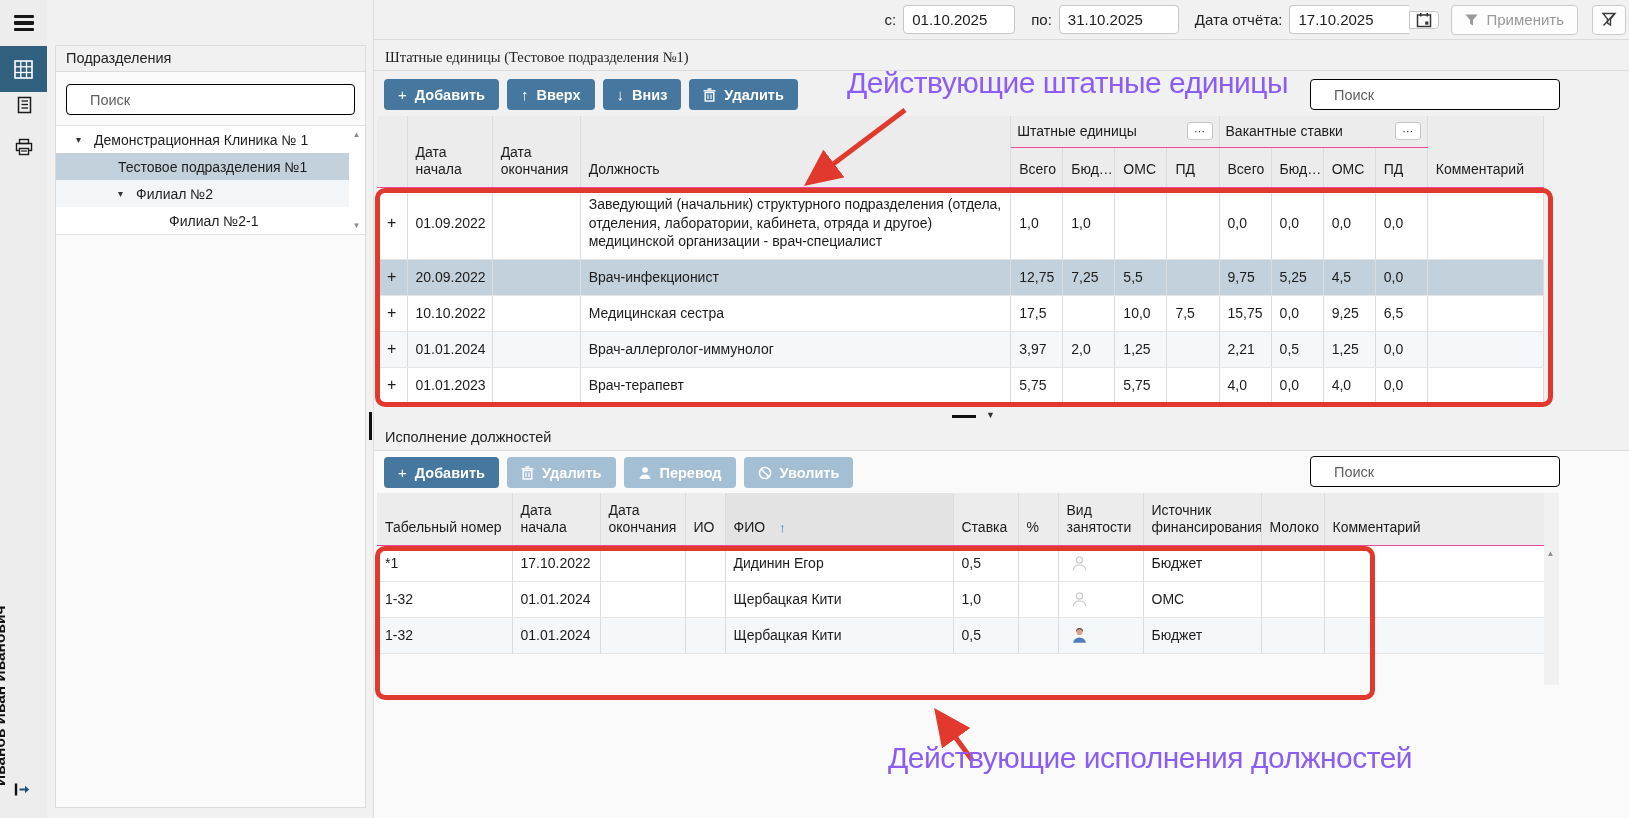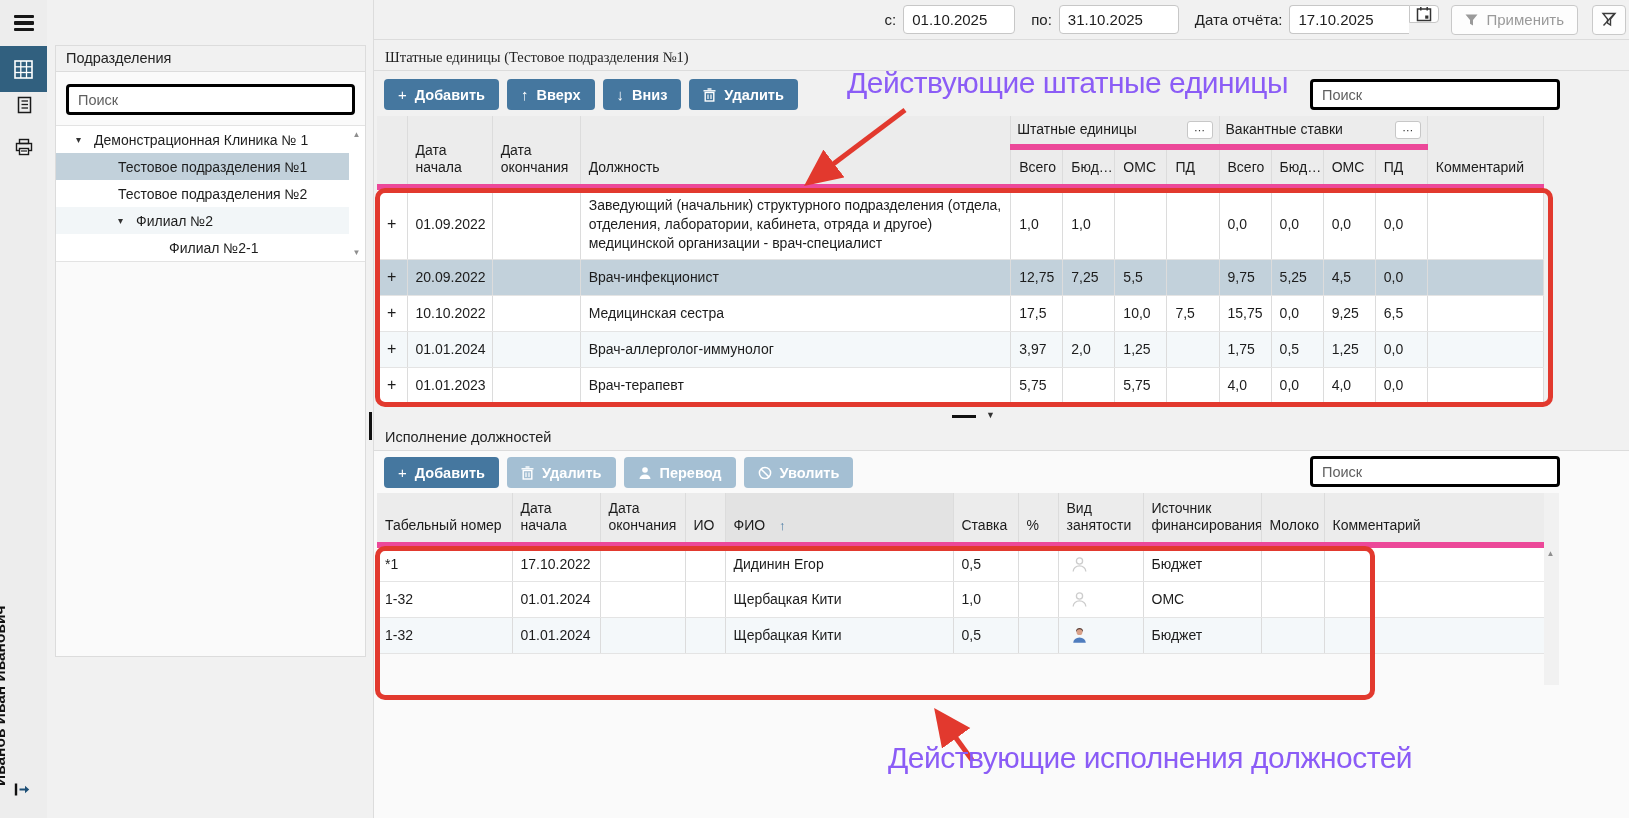--- a/index.html
+++ b/index.html
@@ -11,55 +11,55 @@
   }
   
   .rail { position:absolute; left:0; top:0; width:47px; height:818px; background:#ededed; z-index:5;}
   .rail-tile { position:absolute; left:0; width:47px; height:46px; display:flex; align-items:center; justify-content:center; cursor:pointer;}
   .rail-tile.active { background:#31607f; }
   .burger div { width:20px; height:3.5px; background:#161616; border-radius:1px; margin:3.2px 0;}
   .vtext { position:absolute; left:10px; bottom:32px; transform:rotate(-90deg); transform-origin:left bottom; white-space:nowrap;}
   .vtext .nm  { font-size:15.5px; font-weight:bold; color:#111; line-height:20px;}
   .logout { position:absolute; left:13px; top:781px; cursor:pointer;}
   
-  .dept { position:absolute; left:55px; top:45px; width:311px; height:612px; background:#fafafa; border:1px solid #dcdcdc; z-index:4;}
+  .dept { position:absolute; left:55px; top:45px; width:311px; height:763px; background:#fafafa; border:1px solid #dcdcdc; z-index:4;}
   .panel-title { height:26px; line-height:25px; padding-left:10px; font-size:14.5px; color:#222; background:#f1f1f1; border-bottom:1px solid #dcdcdc;}
   .dept-search-row { padding:12px 10px 10px 10px; border-bottom:1px solid #e3e3e3;}
-  .tbox { width:100%; height:31px; border:3px solid #000000; border-radius:4px; background:#fff; padding:0 9px; font-size:14.5px; font-family:"Liberation Sans",sans-serif; color:#222;}
+  .tbox { width:100%; height:31px; border:1px solid #000000; border-radius:4px; background:#fff; padding:0 23px; font-size:14.5px; font-family:"Liberation Sans",sans-serif; color:#222;}
   .tbox::placeholder { color:#5f5f5f; opacity:1;}
   .tree { position:relative; background:#fff; border-bottom:1px solid #e3e3e3;}
   .tree-rows { margin-right:16px;}
   .tree-row { height:27px; display:flex; align-items:center; font-size:14px; color:#1d1d1d; cursor:pointer; background:#fff;}
   .tree-row.sel { background:#c2d1db;}
   .tree-row.tint { background:#f2f6f8;}
   .tree-arrow { width:18px; font-size:10px; color:#333;}
   .tree-scroll { position:absolute; right:2px; top:0; bottom:0; width:13px;}
   .scr { position:absolute; left:0; width:13px; text-align:center; font-size:8px; color:#8e8e8e;}
   
   .main-sep { position:absolute; left:373px; top:0; width:1px; height:818px; background:#dcdcdc; z-index:1;}
   .topbar { position:absolute; left:374px; top:0; right:0; height:40px; display:flex; align-items:center; justify-content:flex-end; padding-right:3px; border-bottom:1px solid #dcdcdc; background:#f1f1f1; z-index:2;}
   .topbar label { font-size:15px; color:#222; margin:0 7px 0 16px;}
   .dinput { height:29px; border:1px solid #c7c7c7; border-radius:4px; background:#fff; padding:0 8px; font-size:15px; width:112px; font-family:"Liberation Sans",sans-serif; color:#1c1c1c;}
   .dinput.w130 { width:120px;}
-  .dgroup { display:flex; align-items:flex-start;}
+  .dgroup { display:flex; align-items:center;}
   .dgroup .dinput { border-radius:4px 0 0 4px; border-right:0;}
   .calbtn { width:30px; border:1px solid #c7c7c7; border-radius:0 4px 4px 0; background:#fff; display:flex; align-items:center; justify-content:center; cursor:pointer;}
   .applybtn { height:30px; margin-left:12px; padding:0 13px; border:1px solid #c9c9c9; border-radius:4px; background:#fdfdfd; color:#9a9a9a; font-size:15px; display:flex; align-items:center; gap:8px; font-family:"Liberation Sans",sans-serif;}
   .clearbtn { height:30px; width:34px; margin-left:14px; border:1px solid #c9c9c9; border-radius:4px; background:#fdfdfd; display:flex; align-items:center; justify-content:center; cursor:pointer;}
   .sec-title { position:absolute; left:374px; right:0; height:26px; line-height:25px; padding-left:11px; font-size:14.5px; color:#222; background:#f1f1f1; border-bottom:1px solid #dcdcdc; z-index:2;}
   .toolbar { position:absolute; left:374px; right:0; height:46px; background:#f1f1f1; z-index:2;}
   .tb-btns { position:absolute; left:10px; top:8px; display:flex; gap:8px;}
   .btn { height:31px; padding:0 14px; border:none; border-radius:4px; background:#45779f; color:#fff; font-size:14.5px; font-weight:600; display:flex; align-items:center; gap:8px; cursor:pointer; font-family:"Liberation Sans",sans-serif;}
   .btn.disabled { background:#a4bfd3; cursor:default;}
   .bicon { font-size:15px; font-weight:400; line-height:1;}
   .tb-search { position:absolute; right:69px; top:8px; width:250px;}
   
   table { border-collapse:collapse; table-layout:fixed; background:#fff; width:1167px;}
   th, td { border-right:1px solid #dcdcdc; font-weight:normal; text-align:left; overflow:hidden;}
-  thead th { background:#ececec; font-size:14px; color:#1c1c1c; vertical-align:bottom; padding:5px 8px 8px 8px; line-height:1.22; border-bottom:6px solid #ec4899;margin-top:32px;}
+  thead th { background:#ececec; font-size:14px; color:#1c1c1c; vertical-align:bottom; padding:5px 8px 8px 8px; line-height:1.22; border-bottom:1px solid #ec4899;margin-top:32px;}
   thead th.grp { vertical-align:middle; padding:4px 6px;}
   .gwrap { display:flex; align-items:center; justify-content:space-between;}
   .dots { width:26px; height:18px; border:1px solid #c7c7c7; border-radius:3px; background:#fff; font-size:11px; line-height:1; color:#333; cursor:pointer;}
   tbody td { border-bottom:1px solid #e4e4e4; font-size:14px; padding:3px 8px; vertical-align:middle; background:transparent;}
   tbody tr { height:36px; background:#fff;}
   tbody tr.alt  { background:#f4f8fa;}
   tbody tr.sel  { background:#c2d1db;}
   tbody tr.tall { height:72px;}
   td.expand { text-align:center; font-size:16px; padding:0; cursor:pointer;}
   td.pos { line-height:1.35;}
@@ -135,23 +135,20 @@
     <input class="tbox" type="text" placeholder="Поиск" style="">
   </div>
   <div class="tree">
     <div class="tree-rows">
         <div class="tree-row" style="padding-left: 20px;">
           <span class="tree-arrow">▾</span>
           <span>Демонстрационная Клиника № 1</span>
         </div>
         <div class="tree-row sel" style="padding-left: 62px;">
           <span>Тестовое подразделения №1</span>
-        </div>
-        <div class="tree-row" style="padding-left: 62px;">
-          <span>Тестовое подразделения №2</span>
         </div>
         <div class="tree-row tint" style="padding-left: 62px;">
           <span class="tree-arrow">▾</span>
           <span>Филиал №2</span>
         </div>
         <div class="tree-row" style="padding-left: 113px;">
           <span>Филиал №2-1</span>
         </div>
       </div>
     <div class="tree-scroll">
@@ -322,21 +319,21 @@
         </tr>
         <tr class="alt">
           <td class="expand">+</td>
           <td>01.01.2024</td>
           <td></td>
           <td class="pos">Врач-аллерголог-иммунолог</td>
           <td>3,97</td>
           <td>2,0</td>
           <td>1,25</td>
           <td></td>
-          <td>1,75</td>
+          <td>2,21</td>
           <td>0,5</td>
           <td>1,25</td>
           <td>0,0</td>
           <td></td>
         </tr>
         <tr class="">
           <td class="expand">+</td>
           <td>01.01.2023</td>
           <td></td>
           <td class="pos">Врач-терапевт</td>

